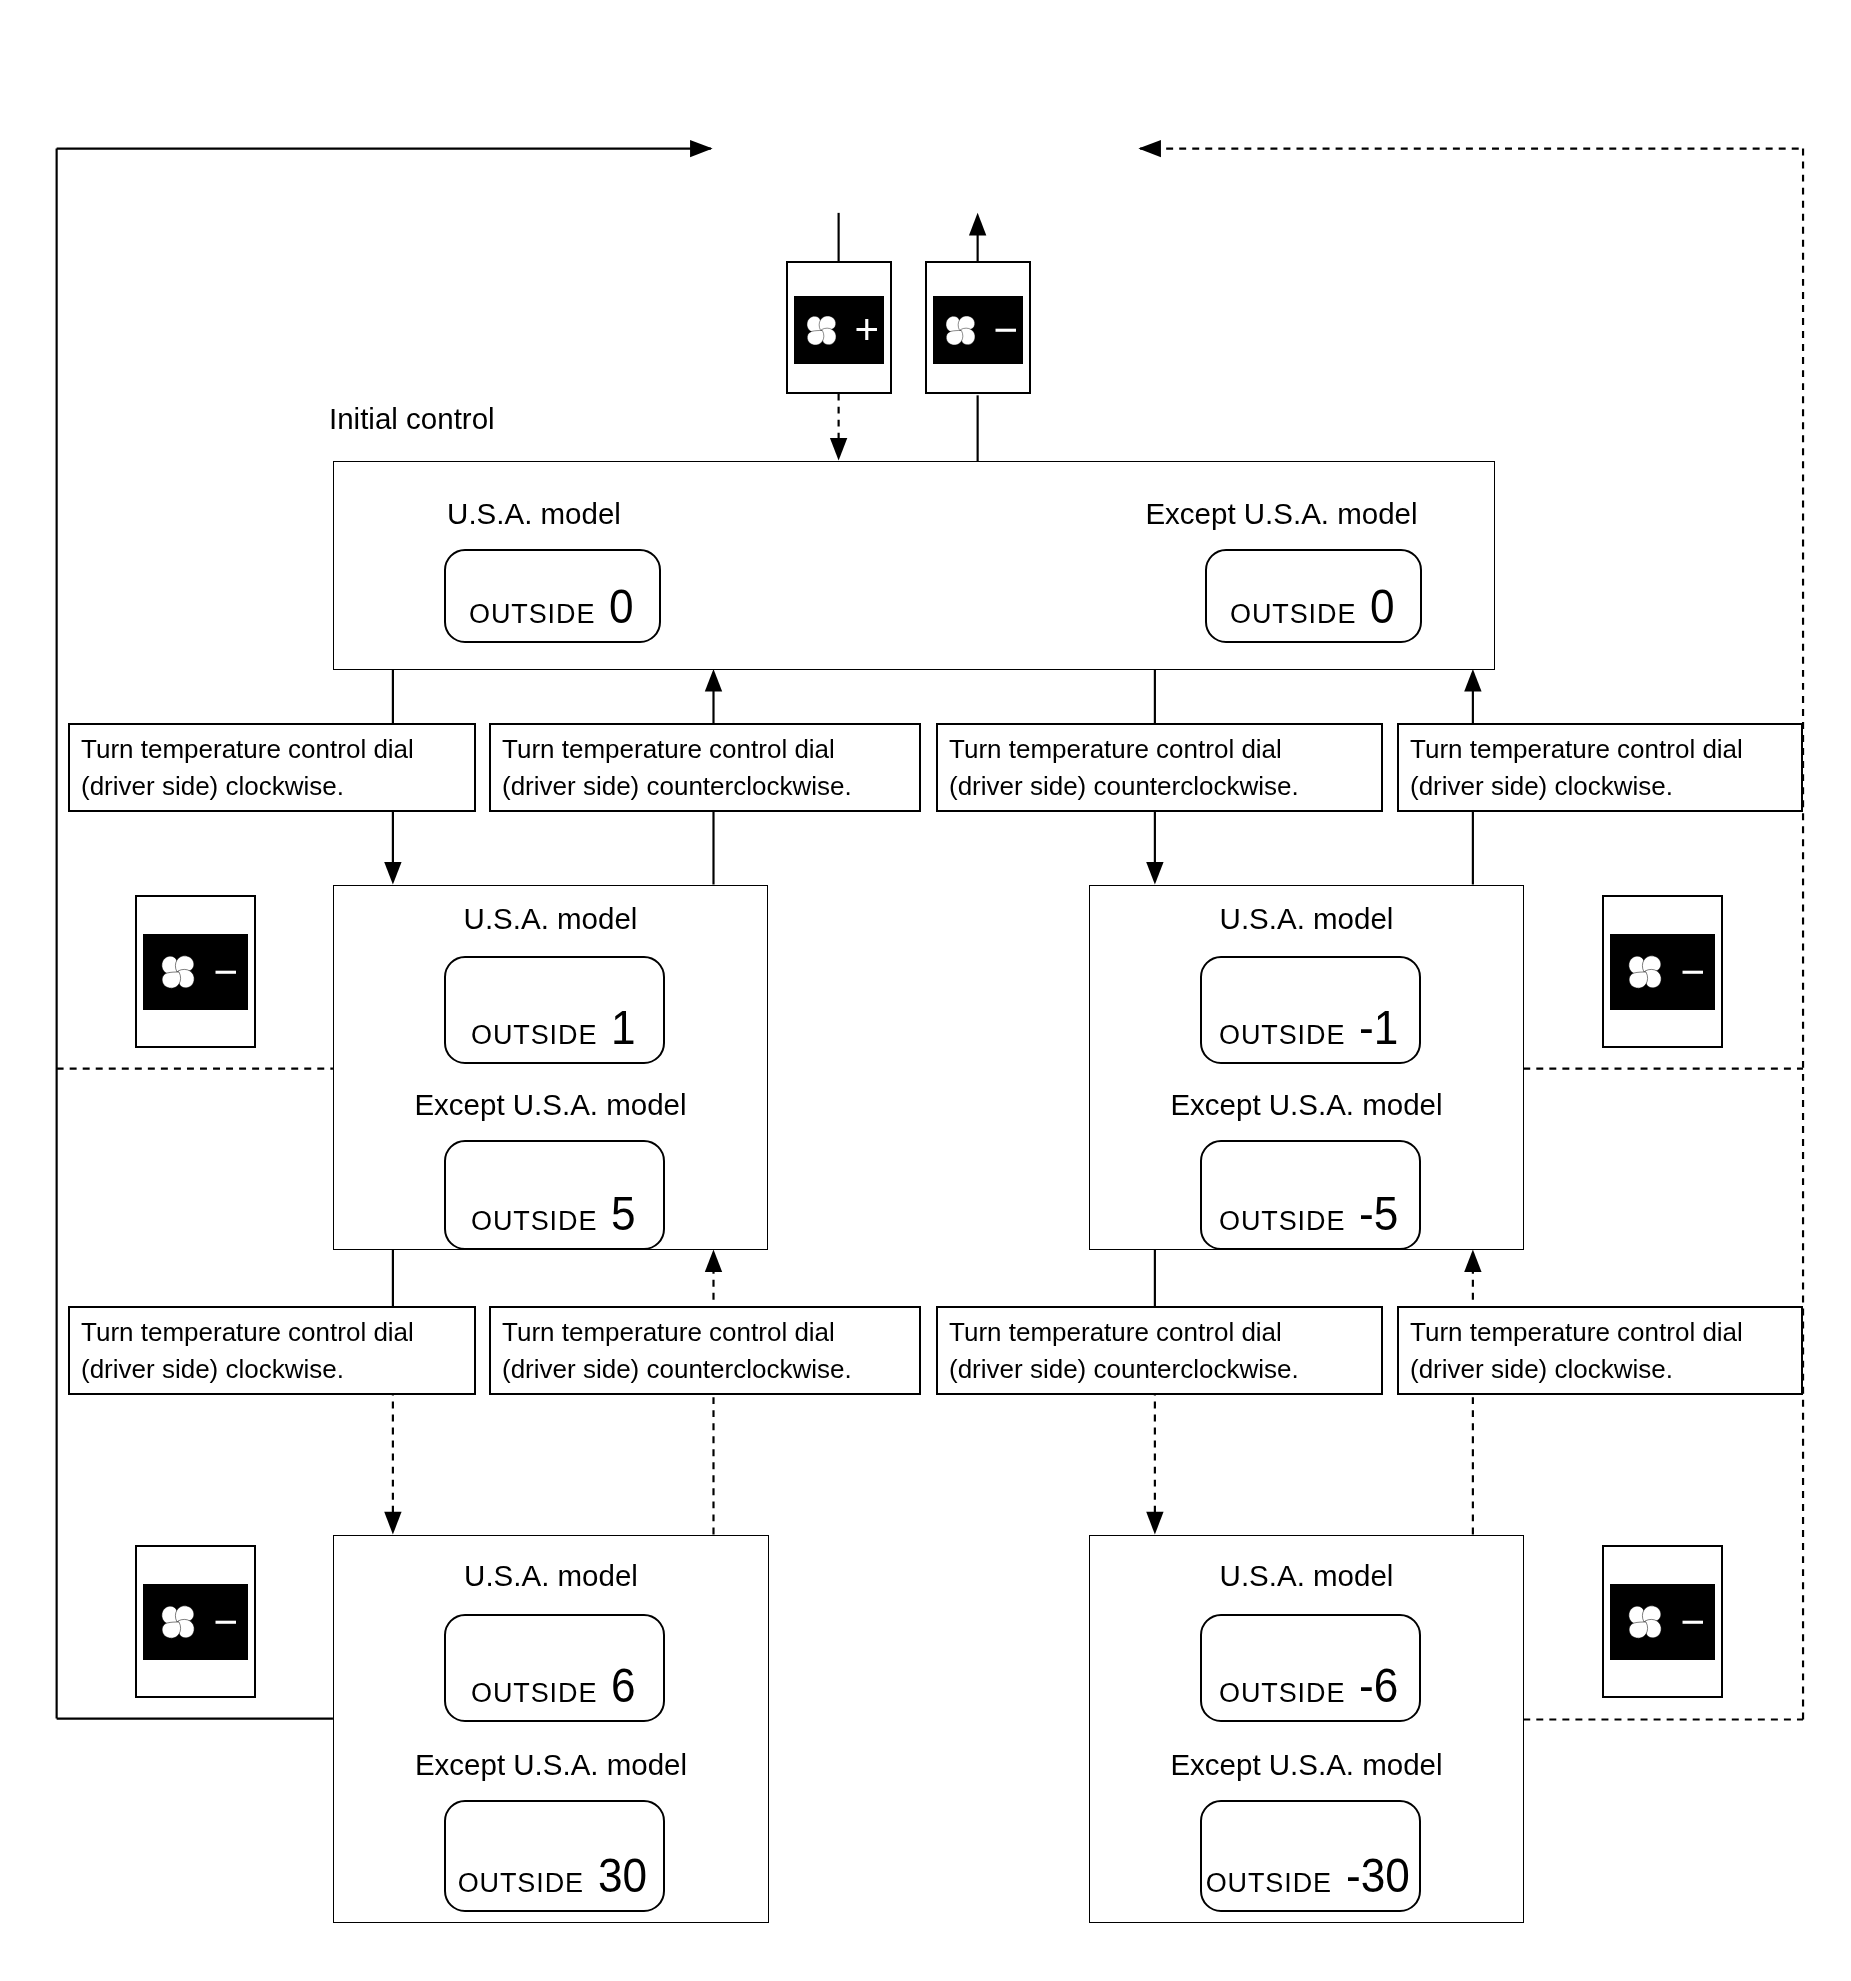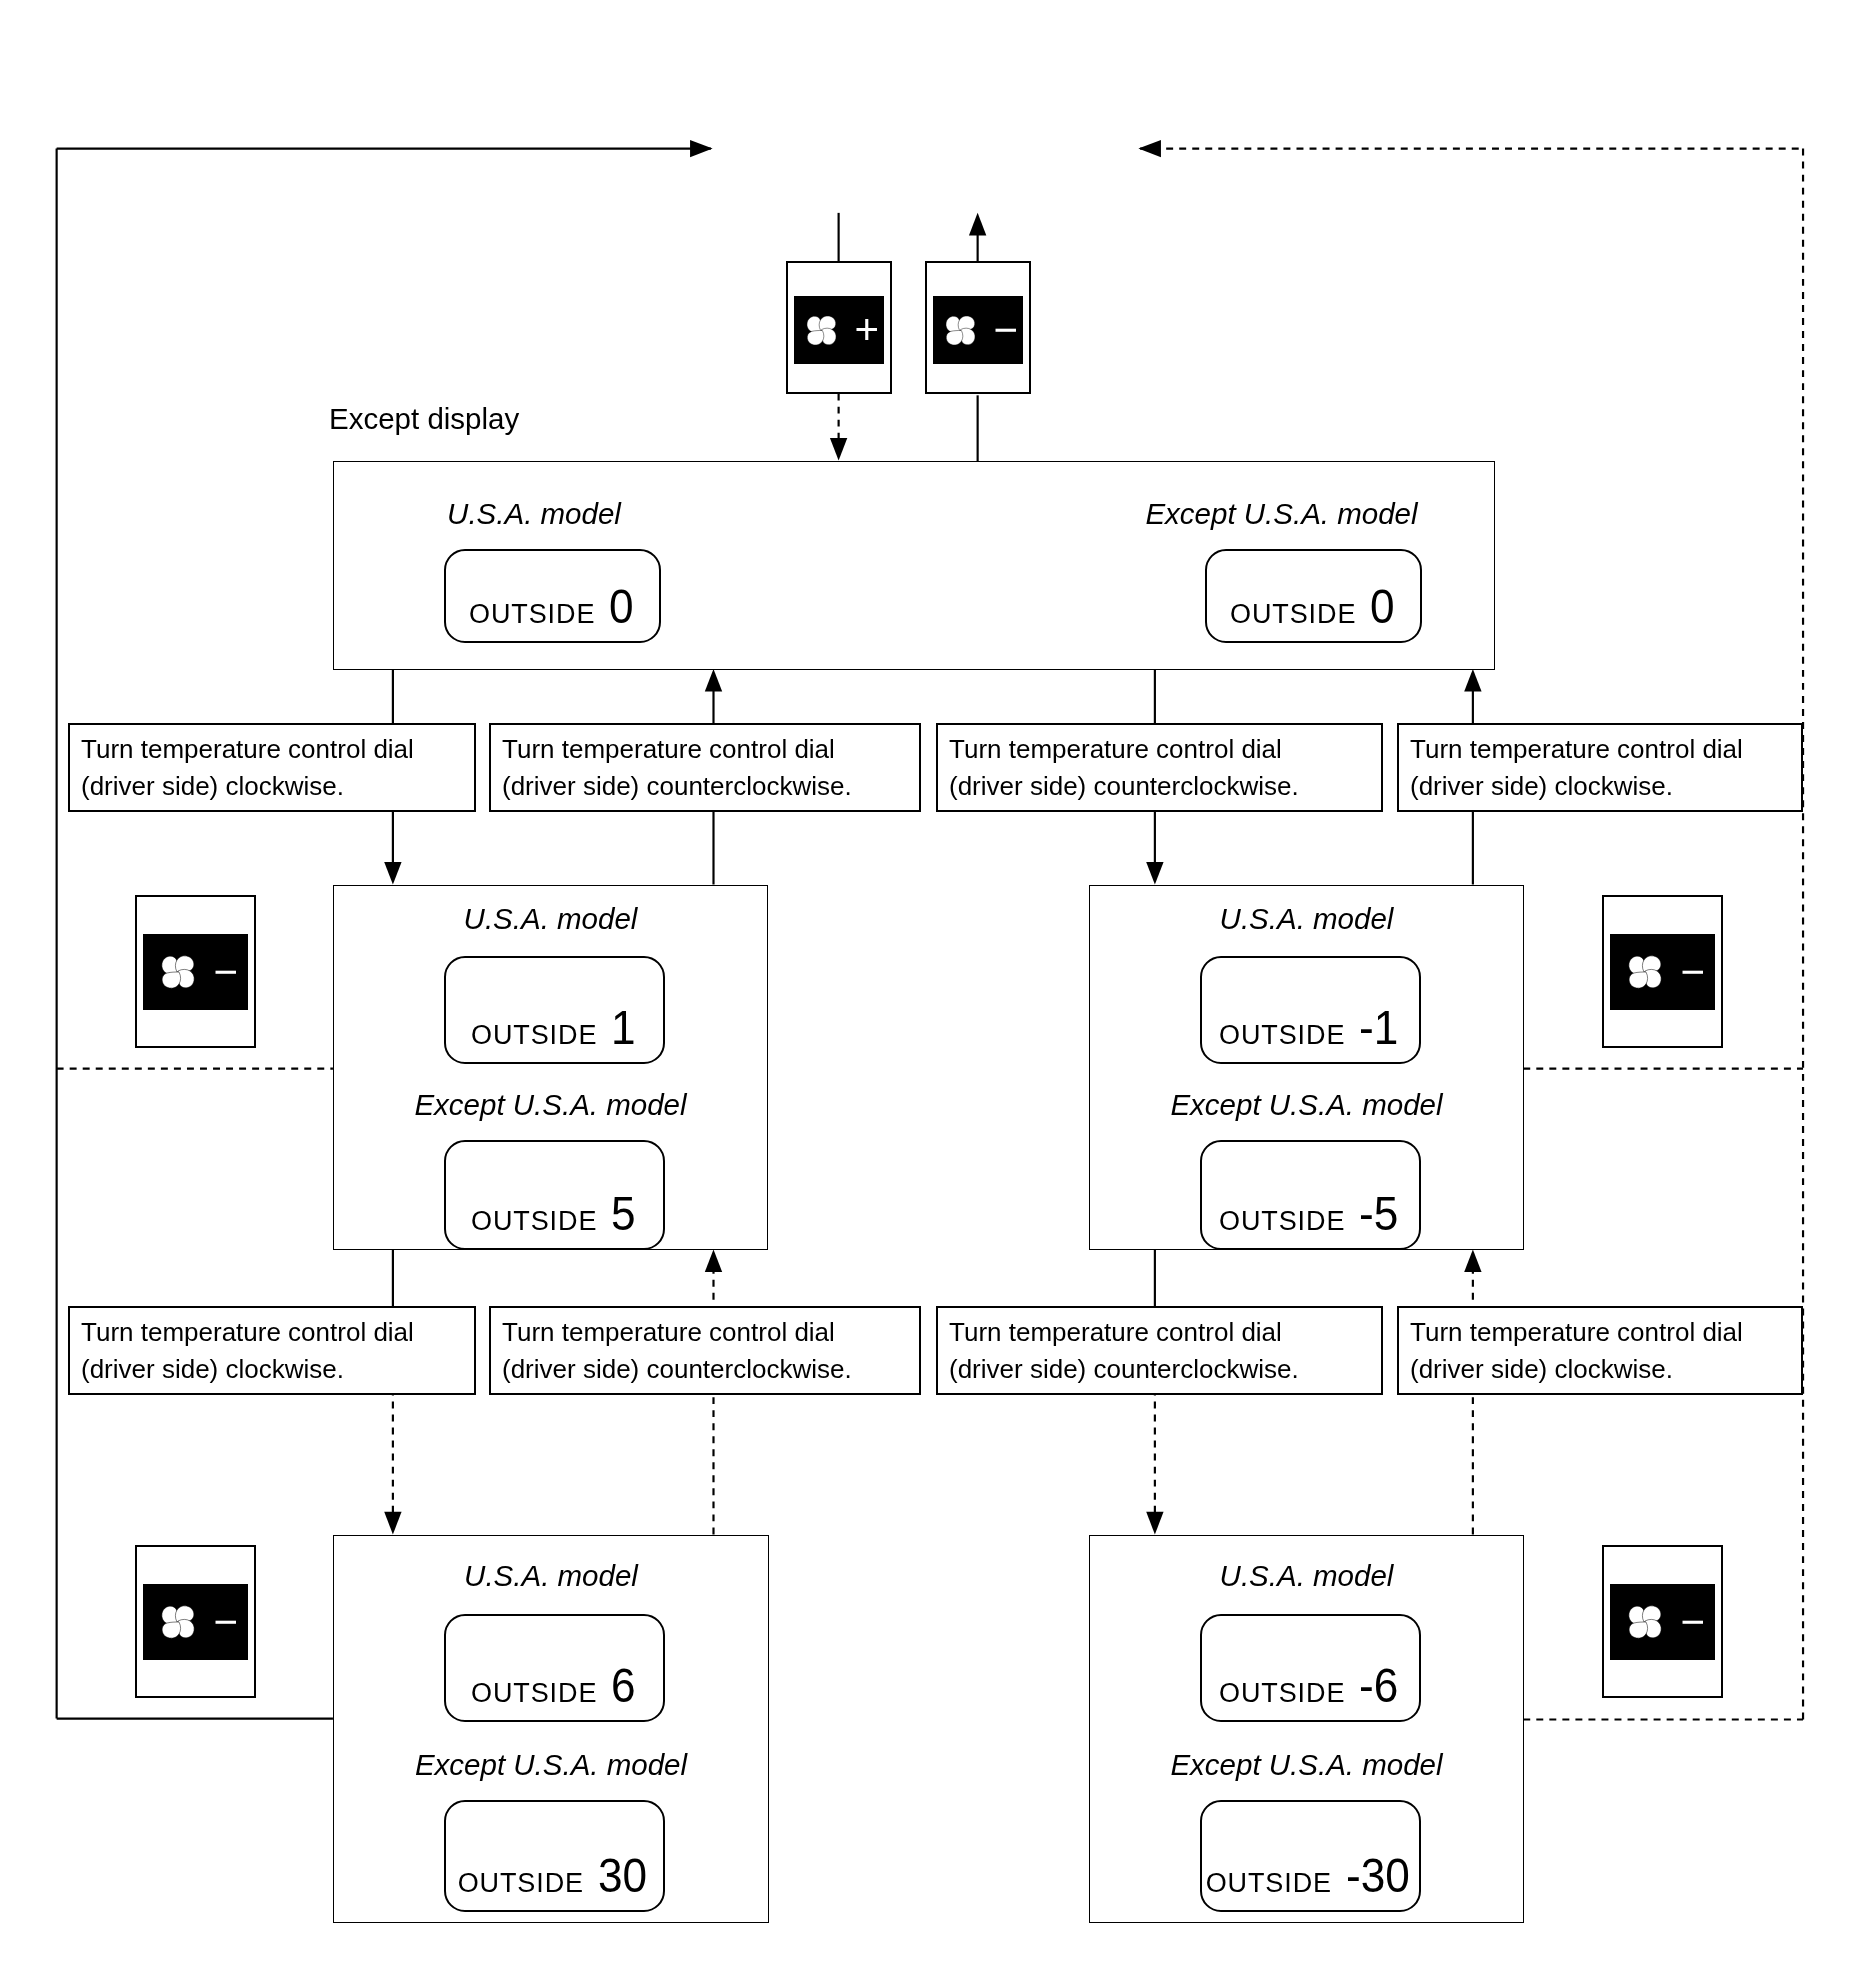--- a/index.html
+++ b/index.html
@@ -10,21 +10,21 @@
     font-family:"Liberation Sans", sans-serif;
     color:#000;
     overflow:hidden;
   }
   #wires{position:absolute;left:0;top:0;z-index:0;}
   .abs{position:absolute;box-sizing:border-box;}
   .flowbox{background:#fff;border:2.6px solid #000;z-index:2;}
   .panel{background:#fff;border:1.7px solid #000;z-index:2;}
   .title-box{display:flex;align-items:center;justify-content:center;font-size:30px;letter-spacing:0.4px;}
   .section-label{font-size:29.5px;z-index:2;}
-  .model-label{position:absolute;left:0;right:0;text-align:center;font-size:29.5px;font-style:italic;}
+  .model-label{position:absolute;left:0;right:0;text-align:center;font-size:29.5px;}
   .display{
     position:absolute;background:#fff;border:2.2px solid #000;border-radius:21px;
   }
   .display .disp-line{
     position:absolute;left:0;right:0;bottom:10.4px;
     display:flex;justify-content:center;align-items:baseline;gap:14px;
   }
   .outside-label{font-size:27px;letter-spacing:0.9px;}
   .outside-value{font-size:48px;line-height:1;display:inline-block;transform:scaleX(.92);transform-origin:left bottom;font-weight:500;}
   .instr{
@@ -114,21 +114,21 @@
 
   <div class="abs fan-btn" style="left:925px;top:261px;width:106px;height:133px;">
     <div class="fan-face" style="left:6px;top:33px;width:90px;height:68px;">
       <svg class="fan" width="45" height="45" viewBox="0 0 52 52">
           <use href="#fan-sym"></use>
         </svg>
       <span class="fan-sign">−</span>
     </div>
   </div>
 
-  <div class="abs section-label" style="left:329px;top:402px;">Except display</div>
+  <div class="abs section-label" style="left:329px;top:402px;">Initial control</div>
 
   <div class="abs panel" style="left:333px;top:461px;width:1162px;height:209px;">
     <div class="model-label" style="left:61px;right:auto;width:278px;top:35px;">U.S.A. model</div>
     <div class="display" style="left:110px;top:87px;width:213px;height:90px;">
       <div class="disp-line">
         <span class="outside-label">OUTSIDE</span>
         <span class="outside-value">0</span>
       </div>
     </div>
     <div class="model-label" style="left:765px;right:auto;width:365px;top:35px;">Except U.S.A. model</div>

